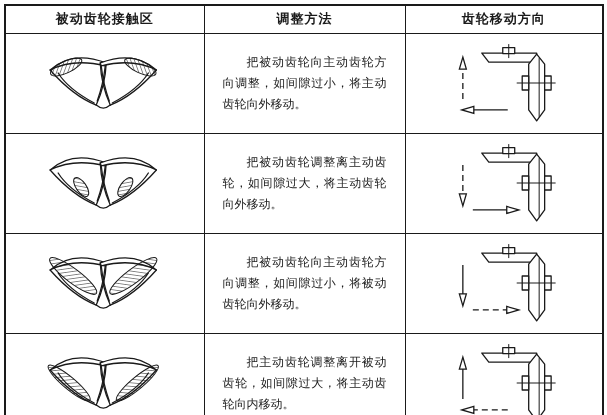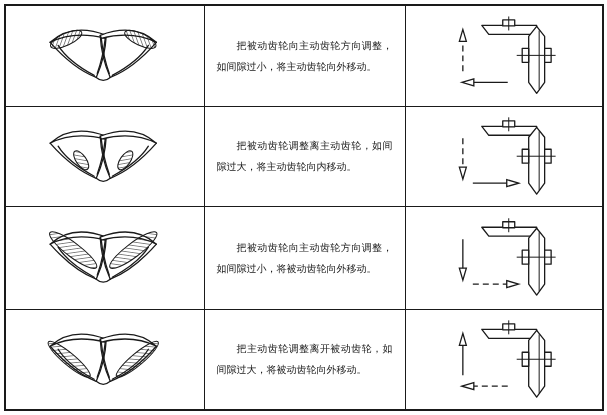--- a/index.html
+++ b/index.html
@@ -18,36 +18,41 @@
   col.c1{width:199px;} col.c2{width:201px;} col.c3{width:198px;}
   tr.hdr{height:28px;}
   tr.r1{height:95px;} tr.r2{height:94px;} tr.r3{height:96px;} tr.r4{height:94px;}
   th.colhead{
     font-family:"Liberation Sans", sans-serif;font-weight:bold;
     font-size:13px;text-align:center;letter-spacing:1px;
   }
   .fig{width:100%;height:100%;}
   .fig svg{display:block;width:100%;height:100%;}
   p.method{
-    margin:12px;padding:0 0;
-    font-size:10px;line-height:21px;
+    margin:18px;padding:0 0;
+    font-size:12px;line-height:21px;
     text-align:justify;text-indent:2em;
   }
 </style>
 </head>
 <body>
 
 <div class="page">
   <table class="gear-table">
     <colgroup>
         <col class="c1">
         <col class="c2">
         <col class="c3">
       </colgroup>
     <tbody>
+        <tr class="hdr">
+      <th class="colhead">被动齿轮接触区</th>
+      <th class="colhead">调整方法</th>
+      <th class="colhead">齿轮移动方向</th>
+    </tr>
 
     <tr class="r1">
       <td>
             <div class="fig">
               <svg viewBox="0 0 197 93">
                 <defs>
                   <pattern id="hp0" width="3.5" height="3.5" patternUnits="userSpaceOnUse" patternTransform="rotate(45)">
                     <line x1="0" y1="0" x2="0" y2="3.5" stroke="#1a1a1a" stroke-width="1"></line>
                   </pattern>
                 </defs>
@@ -109,21 +114,21 @@
                   <path d="M99,29 Q97,47 91,64"></path>
                   <path d="M52,36 Q62,52 88,66"></path>
                   <ellipse cx="75" cy="50" rx="11" ry="5" transform="rotate(55 75 50)" fill="url(#hp1)" stroke="#1a1a1a" stroke-width="1"></ellipse>
                 </g>
                 <use href="#tp1" transform="translate(194,0) scale(-1,1)"></use>
                 <path d="M90,68 Q97,74 104,68" fill="none" stroke="#1a1a1a" stroke-width="1.2"></path>
               </svg>
             </div>
           </td>
       <td>
-            <p class="method">把被动齿轮调整离主动齿轮，如间隙过大，将主动齿轮向内移动。</p>
+            <p class="method">把被动齿轮调整离主动齿轮，如间隙过大，将主动齿轮向外移动。</p>
           </td>
       <td>
             <div class="fig">
               <svg viewBox="0 0 197 93">
                 <g fill="#fff" stroke="#1a1a1a" stroke-width="1.3" stroke-linejoin="round">
                   <polygon points="76,16 131,16 131,25 83,25"></polygon>
                   <rect x="97" y="10.5" width="12" height="6"></rect>
                   <line x1="103" y1="7" x2="103" y2="21" stroke-width="1"></line>
                   <polygon points="131,17 139,27 139,73 131,84 123,73 123,27"></polygon>
                   <line x1="133.5" y1="21" x2="133.5" y2="80" stroke-width="1"></line>
@@ -211,21 +216,21 @@
                   <path d="M99,29 Q97,47 91,64"></path>
                   <path d="M52,36 Q62,52 88,66"></path>
                   <ellipse cx="63" cy="46" rx="27" ry="6" transform="rotate(40 63 46)" fill="url(#hp3)" stroke="#1a1a1a" stroke-width="1"></ellipse>
                 </g>
                 <use href="#tp3" transform="translate(194,0) scale(-1,1)"></use>
                 <path d="M90,68 Q97,74 104,68" fill="none" stroke="#1a1a1a" stroke-width="1.2"></path>
               </svg>
             </div>
           </td>
       <td>
-            <p class="method">把主动齿轮调整离开被动齿轮，如间隙过大，将被动齿轮向外移动。</p>
+            <p class="method">把主动齿轮调整离开被动齿轮，如间隙过大，将主动齿轮向内移动。</p>
           </td>
       <td>
             <div class="fig">
               <svg viewBox="0 0 197 93">
                 <g fill="#fff" stroke="#1a1a1a" stroke-width="1.3" stroke-linejoin="round">
                   <polygon points="76,16 131,16 131,25 83,25"></polygon>
                   <rect x="97" y="10.5" width="12" height="6"></rect>
                   <line x1="103" y1="7" x2="103" y2="21" stroke-width="1"></line>
                   <polygon points="131,17 139,27 139,73 131,84 123,73 123,27"></polygon>
                   <line x1="133.5" y1="21" x2="133.5" y2="80" stroke-width="1"></line>

